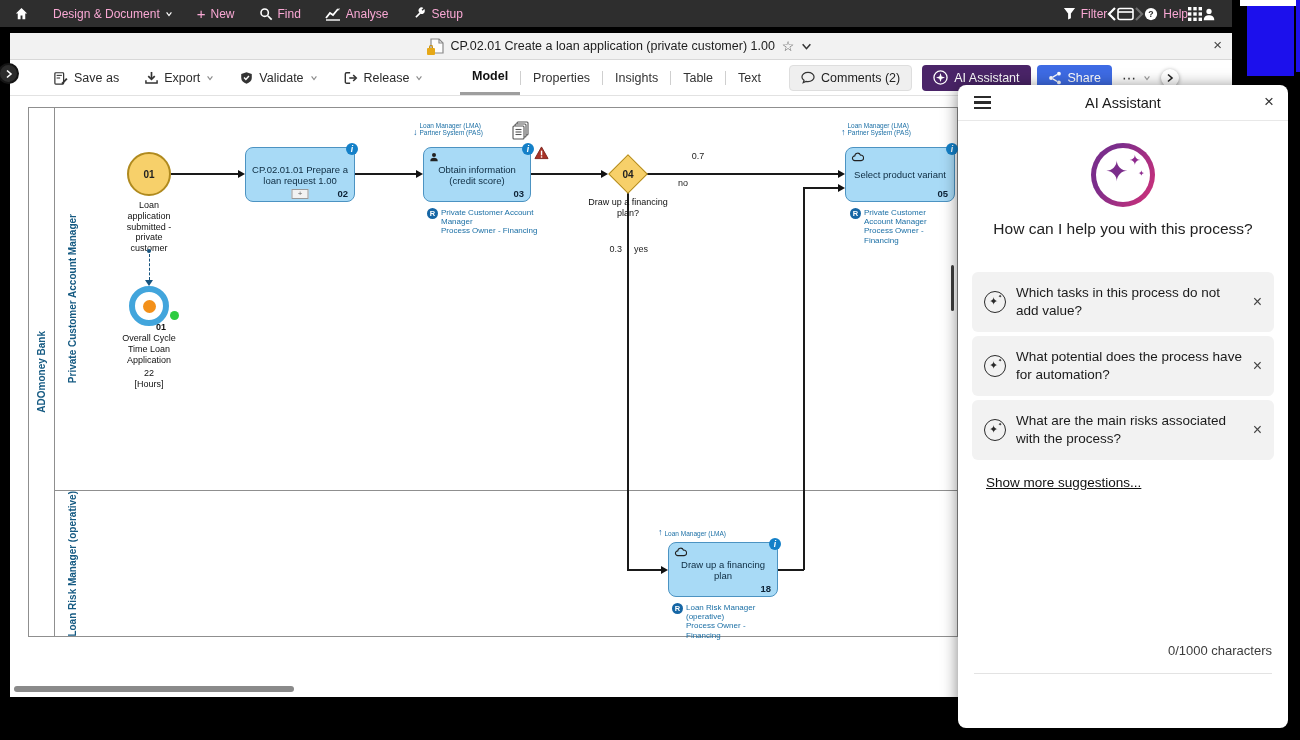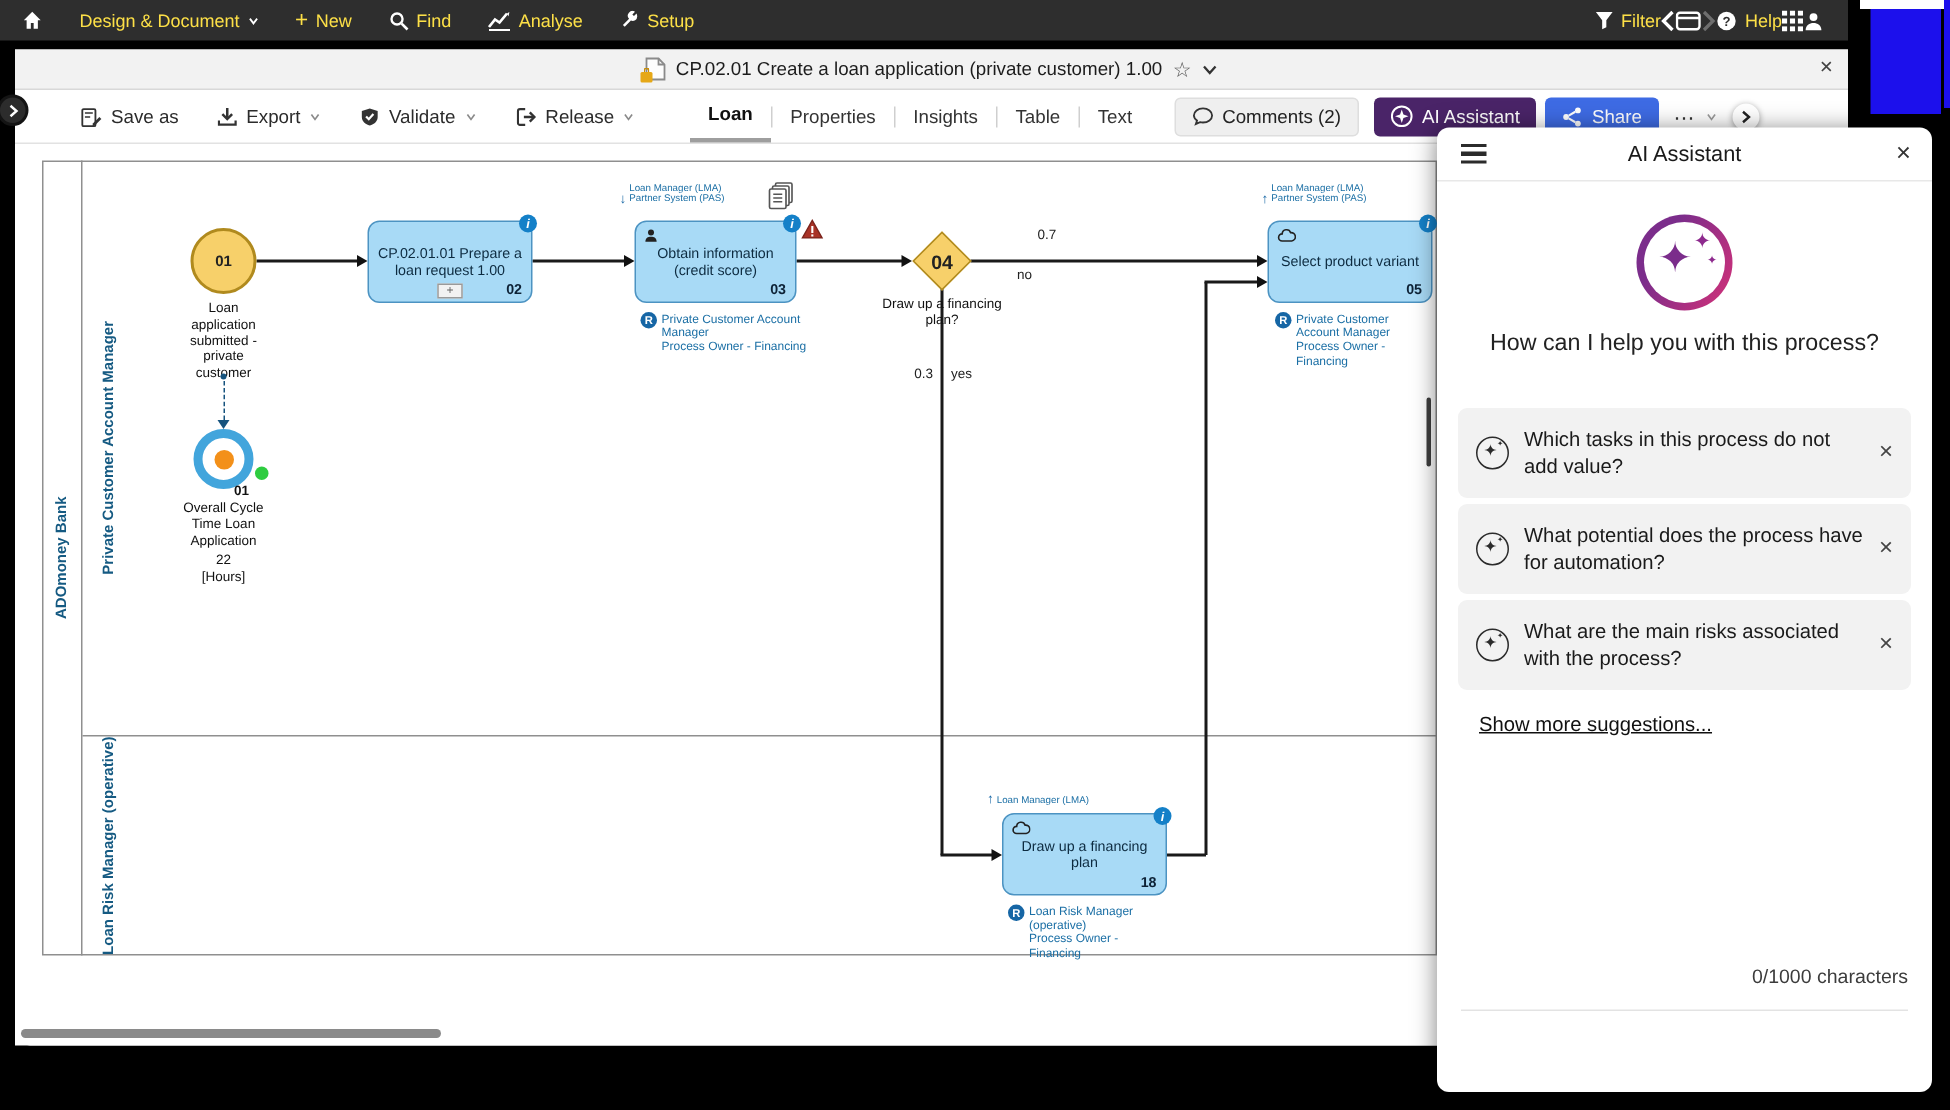--- a/index.html
+++ b/index.html
@@ -3,21 +3,21 @@
 <meta charset="utf-8">
 <style>
   * { margin:0; padding:0; box-sizing:border-box; }
   html,body { width:1300px; height:740px; background:#000; overflow:hidden;
     font-family:"Liberation Sans", sans-serif; }
   .abs { position:absolute; }
   svg { display:block; }
 
   
   #top-nav { left:0; top:6; width:1232px; height:27px; background:#2e2e2e;
-    display:flex; align-items:center; color:#fde047; font-size:12px; }
+    display:flex; align-items:center; color:#f9a8d4; font-size:12px; }
   .nav-item { display:flex; align-items:center; gap:5px; margin-right:24px; cursor:pointer; white-space:nowrap; }
   .nav-left { display:flex; align-items:center; padding-left:14px; flex:1; }
   .nav-right { display:flex; align-items:center; padding-right:16px; }
   .chev-dn { width:8px; height:8px; }
 
   
   #app { left:10px; top:33px; width:1222px; height:664px; background:#fff;
     border-radius:0 0 10px 10px; }
   #titlebar { left:0; top:0; width:1222px; height:27px; background:#f2f2f2;
     border-bottom:1px solid #d8d8d8; display:flex; align-items:center; justify-content:center;
@@ -77,21 +77,21 @@
     border-left:7px solid #111; }
   .node-label { text-align:center; font-size:9px; color:#111; line-height:1.2; }
   .prob-label { font-size:9px; color:#222; }
 
   .event-circle { width:44px; height:44px; border-radius:50%; background:#f7d06a; border:2px solid #b08a1e;
     display:flex; align-items:center; justify-content:center; font-size:10px; font-weight:bold; color:#222; cursor:pointer; }
   .gw-wrap { width:40px; height:40px; }
   .gw-diamond { position:absolute; left:6px; top:6px; width:28px; height:28px; background:#f7d06a;
     border:1.5px solid #b08a1e; transform:rotate(45deg); }
   .gw-num { position:absolute; left:0; top:0; width:40px; height:40px; display:flex; align-items:center;
-    justify-content:center; font-size:13px; font-weight:bold; color:#222; }
+    justify-content:center; font-size:10px; font-weight:bold; color:#222; }
 
   .kpi-ring { width:40px; height:40px; border-radius:50%; border:6px solid #42a5dc; background:#fff;
     display:flex; align-items:center; justify-content:center; cursor:pointer; }
   .kpi-dot { width:13px; height:13px; border-radius:50%; background:#f39019; }
   .green-dot { width:9px; height:9px; border-radius:50%; background:#2ecc40; }
   .dash-line { border-left:1.5px dashed #16537e; }
   .ah-down-blue { width:0; height:0; border-left:4px solid transparent; border-right:4px solid transparent;
     border-top:6px solid #16537e; }
   .dash-dot { width:4px; height:4px; border-radius:50%; background:#16537e; }
 
@@ -285,21 +285,21 @@
             <line x1="6" y1="8" x2="13" y2="8" stroke="#333" stroke-width="1.8"></line>
             <polyline points="10.5,4.5 14,8 10.5,11.5" fill="none" stroke="#333" stroke-width="1.8"></polyline>
           </svg>
         <span>Release</span>
         <svg class="chev-dn" viewBox="0 0 10 10">
             <polyline points="2,3 5,7 8,3" fill="none" stroke="#8a8a8a" stroke-width="1.4"></polyline>
           </svg>
       </div>
     </div>
     <div class="tb-right">
-      <div class="tab active">Loan</div>
+      <div class="tab active">Model</div>
       <div class="tab-sep"></div>
       <div class="tab">Properties</div>
       <div class="tab-sep"></div>
       <div class="tab">Insights</div>
       <div class="tab-sep"></div>
       <div class="tab">Table</div>
       <div class="tab-sep"></div>
       <div class="tab">Text</div>
       <div class="pill pill-comments">
         <svg width="14" height="13" viewBox="0 0 16 15">

